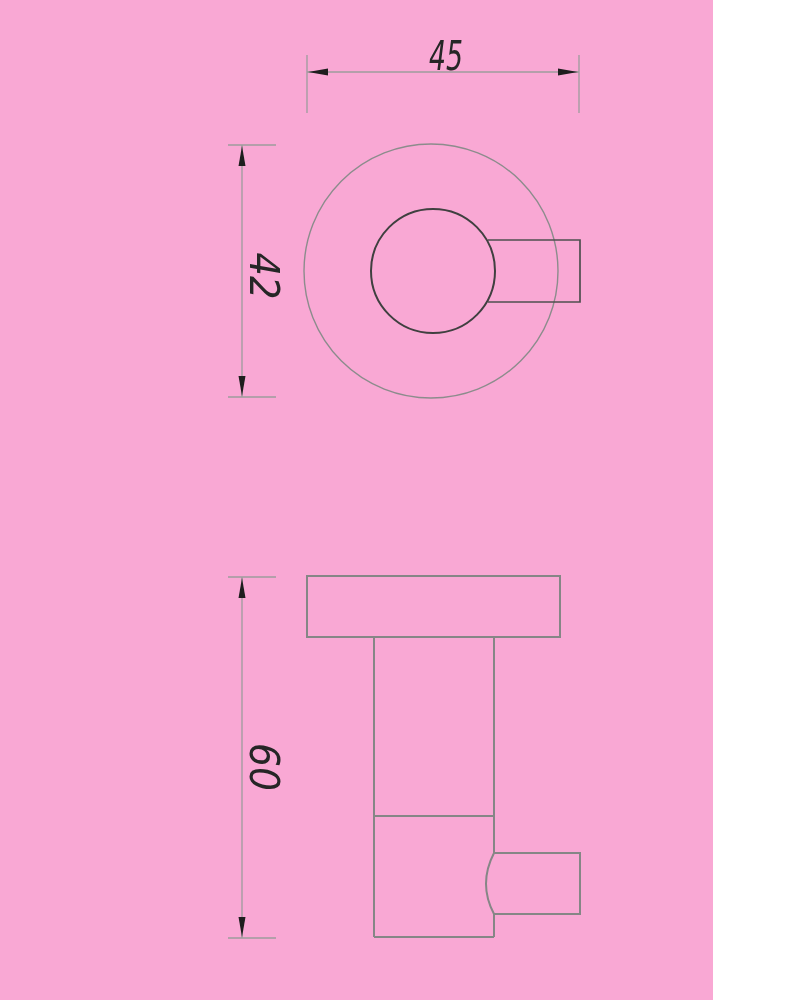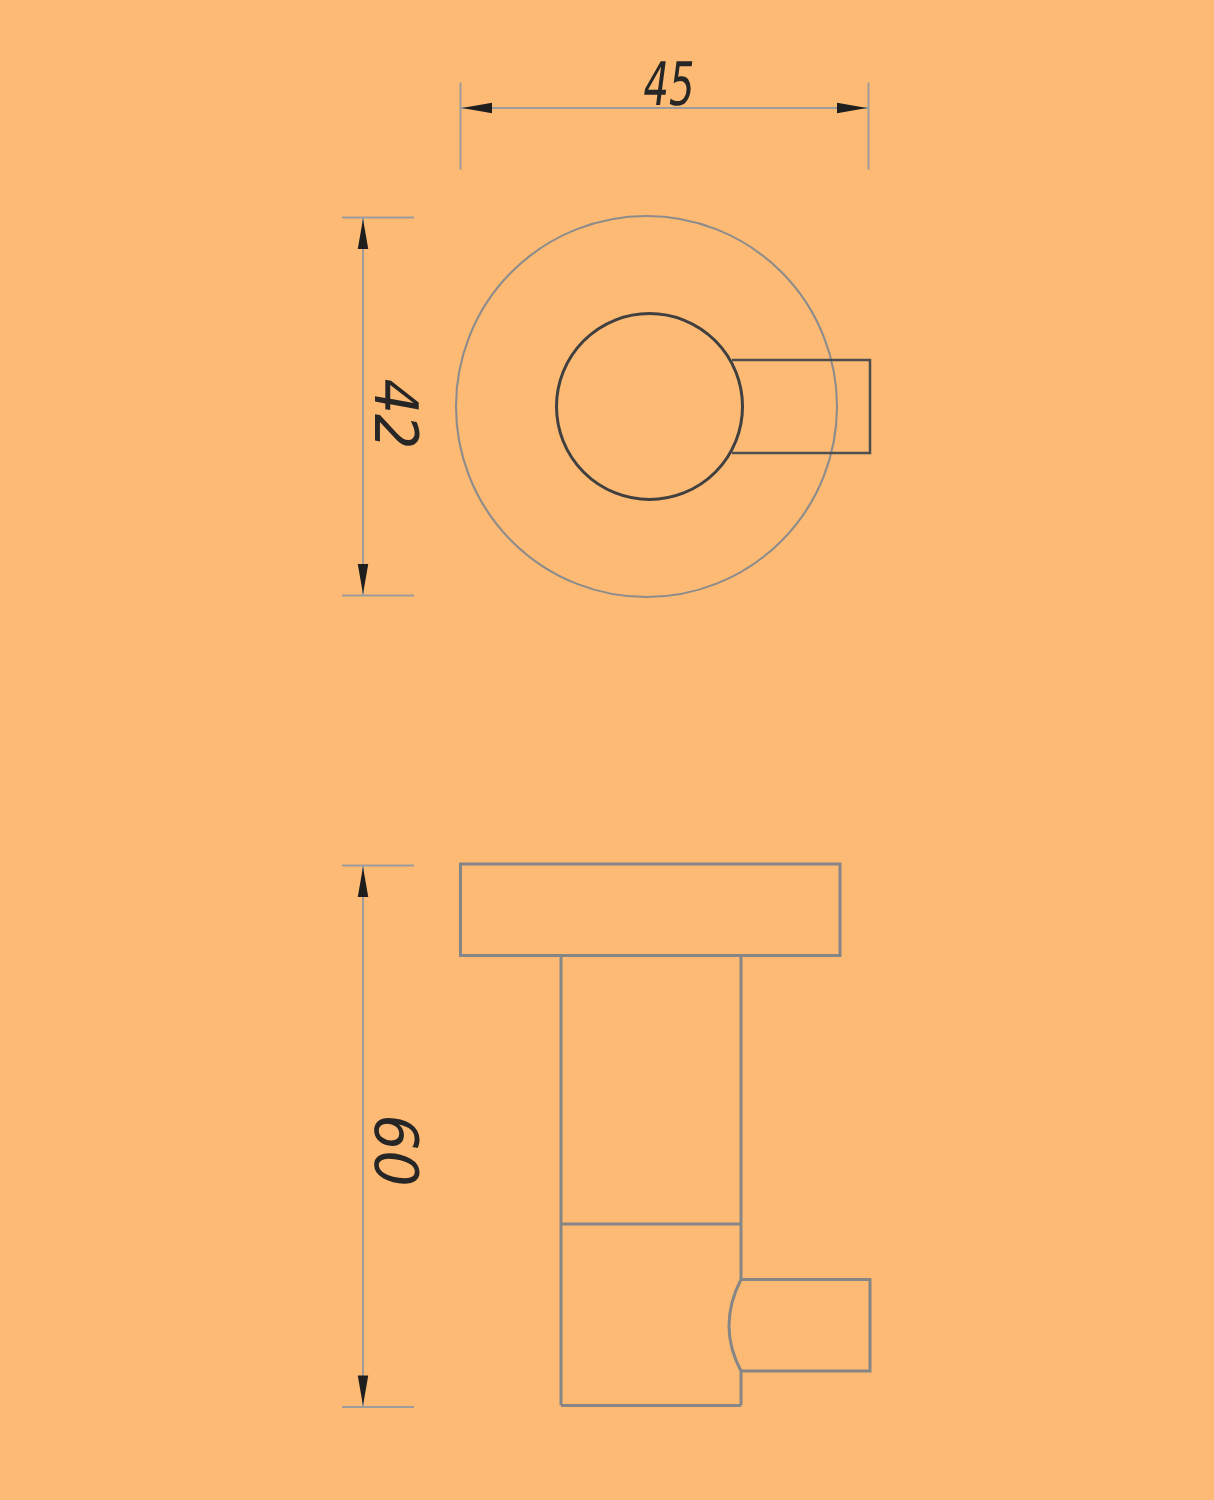--- a/index.html
+++ b/index.html
@@ -2,23 +2,23 @@
 <html><head>
 <meta charset="utf-8">
 <style>
   html, body {
     margin: 0;
     padding: 0;
     background: #ffffff;
   }
   .page {
     position: relative;
-    width: 809px;
+    width: 713px;
     height: 1000px;
-    background: #fdba74;
+    background: #f9a8d4;
     overflow: hidden;
   }
   svg.drawing {
     display: block;
     width: 809px;
     height: 1000px;
   }
   
   .obj-line {            
     stroke: #868686;

